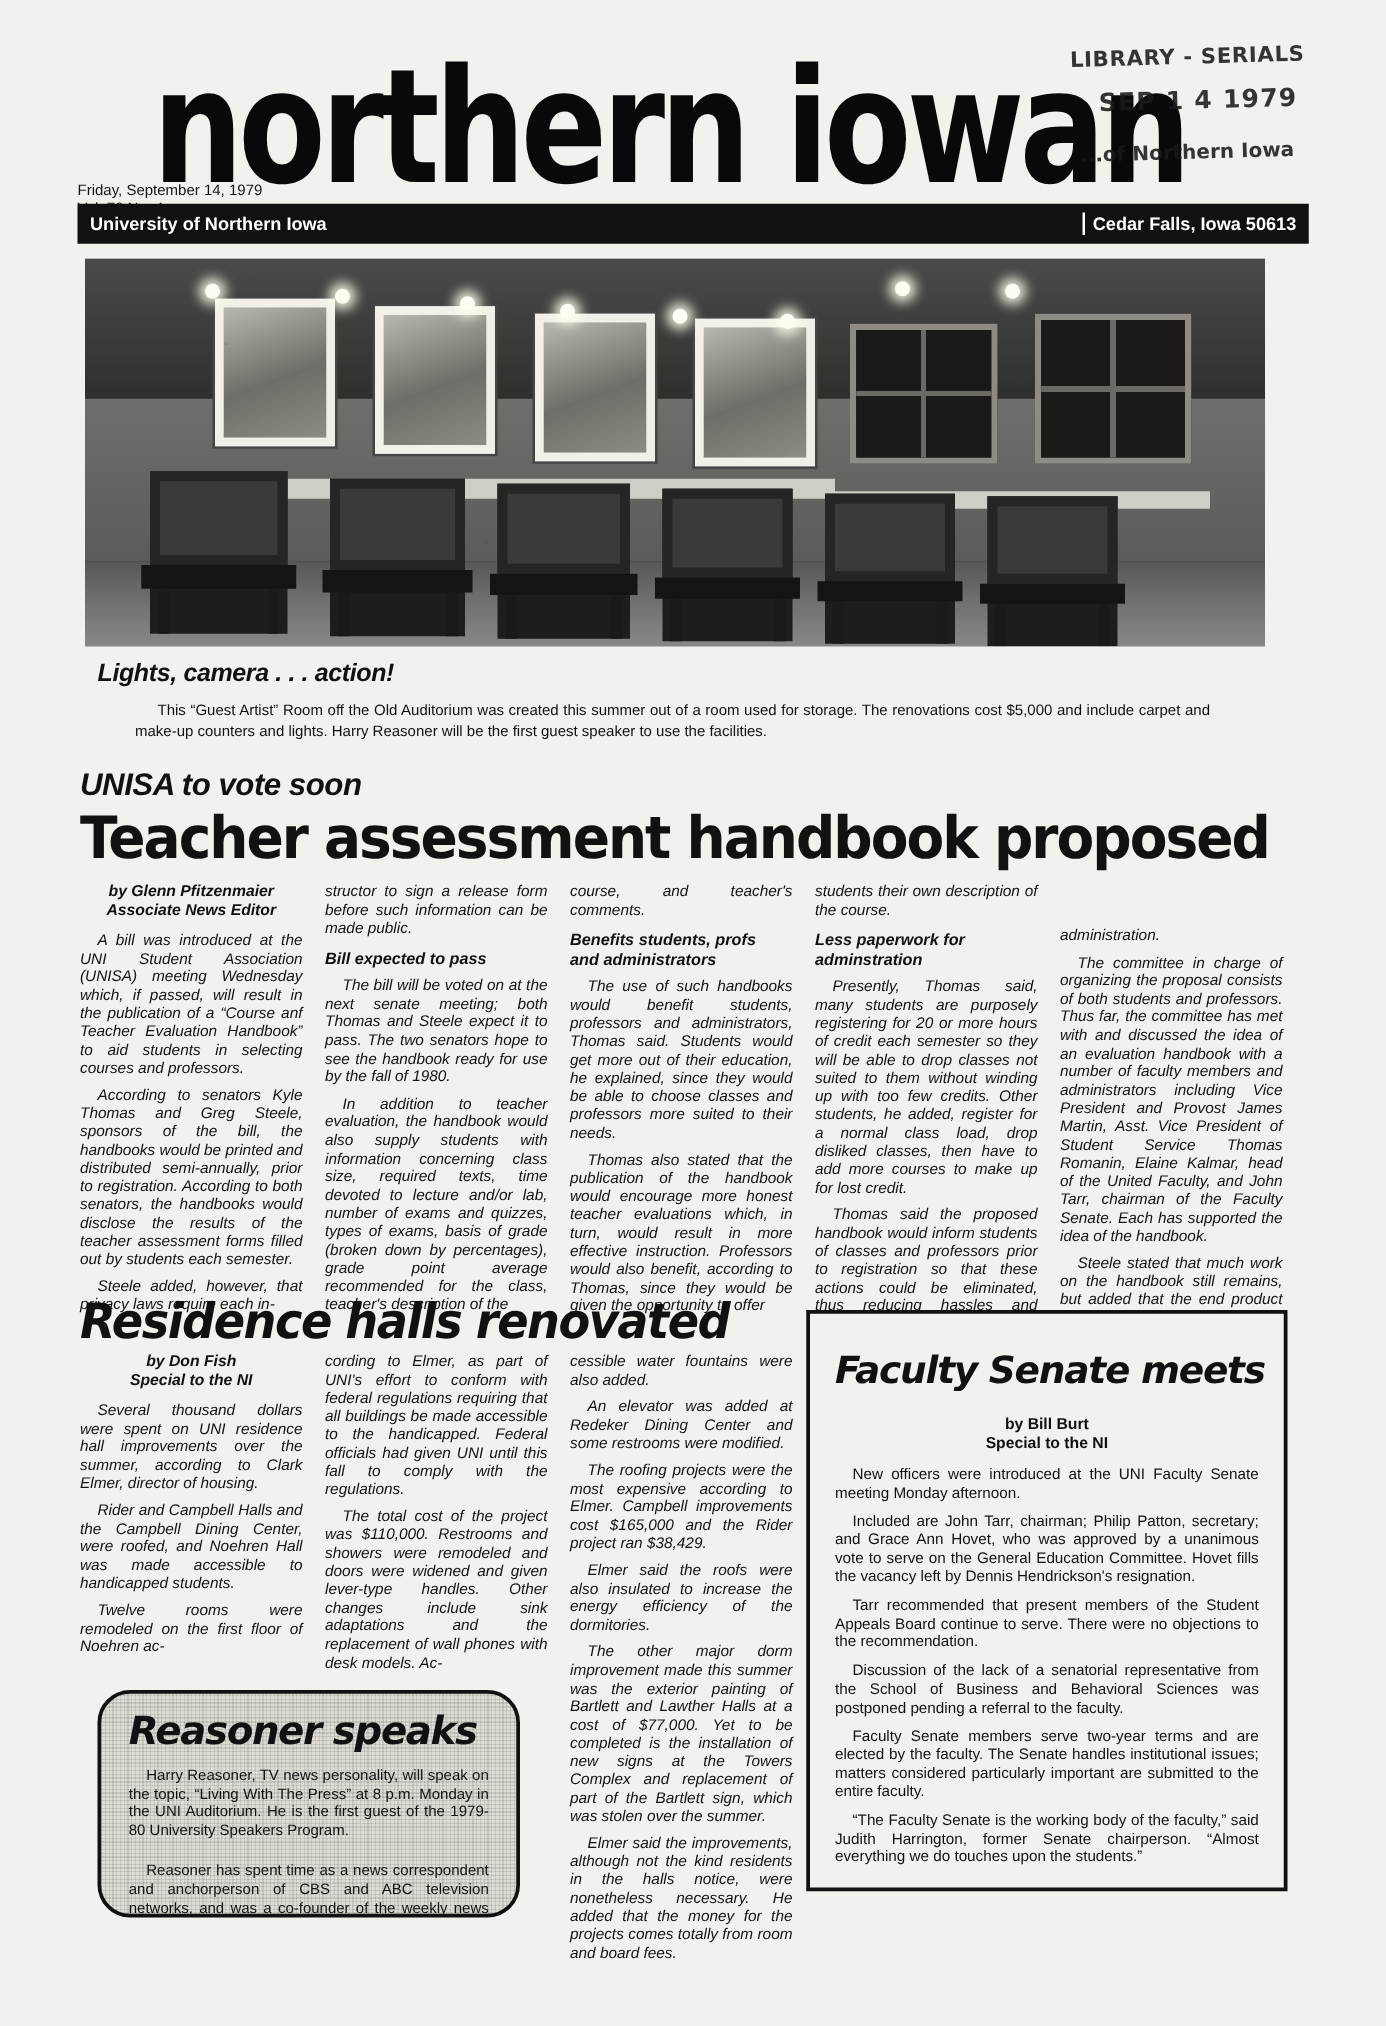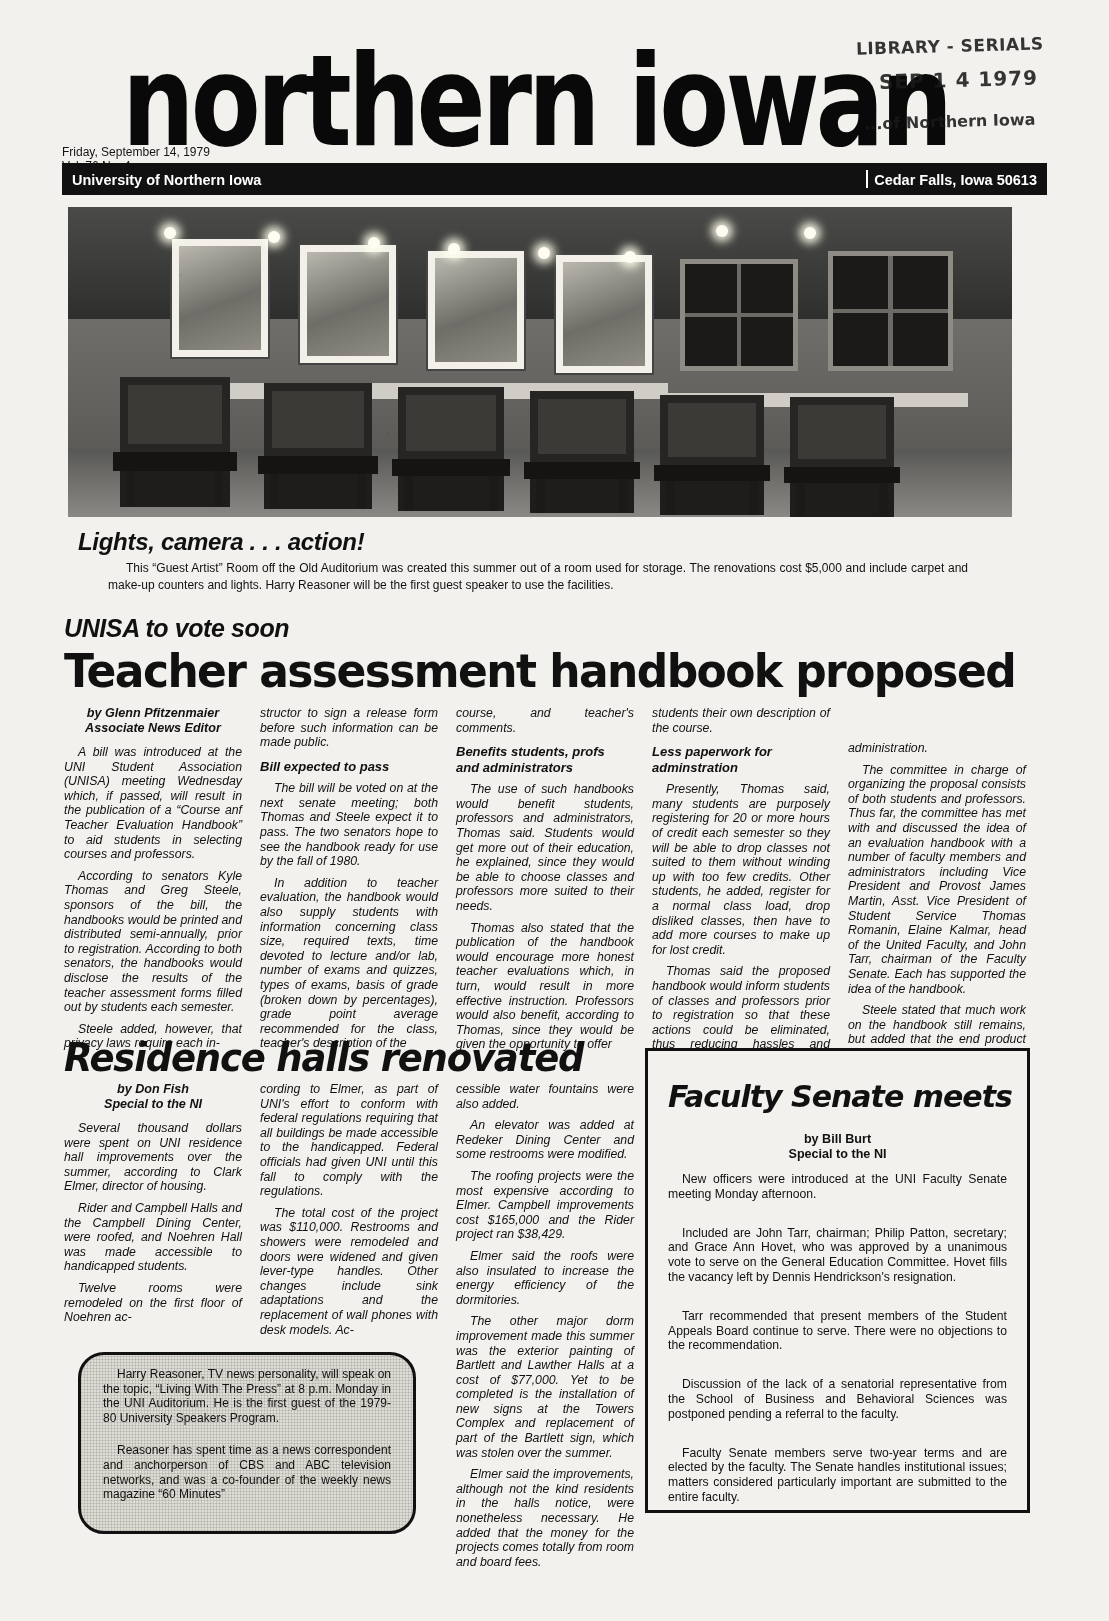--- a/index.html
+++ b/index.html
@@ -171,21 +171,21 @@
   }
   .counter {
     position: absolute;
     background: #cfcdc5;
   }
 
   
   .caption-head {
     position: absolute;
     left: 78px; top: 528px;
-    font-size: 24px;
+    font-size: 20px;
     font-weight: bold;
     font-style: italic;
     letter-spacing: -.3px;
   }
   .caption-body {
     position: absolute;
     left: 108px; top: 560px;
     width: 860px;
     font-size: 12px;
     line-height: 17px;
@@ -320,21 +320,21 @@
     white-space: nowrap;
   }
   .senate-box .byline { margin-bottom: 10px; }
   .senate-box p {
     margin: 0;
     font-size: 12.2px;
     line-height: 14.8px;
     text-align: justify;
     text-indent: 14px;
   }
-  .senate-box p + p { margin-top: 24px; }
+  .senate-box p + p { margin-top: 8px; }
 
   .specks { position: absolute; inset: 0; pointer-events: none; opacity: .35;
     background-image:
       radial-gradient(circle at 12% 22%, rgba(0,0,0,.25) 0 1px, transparent 1px),
       radial-gradient(circle at 67% 9%, rgba(0,0,0,.22) 0 1px, transparent 1px),
       radial-gradient(circle at 34% 73%, rgba(0,0,0,.2) 0 1px, transparent 1px),
       radial-gradient(circle at 88% 55%, rgba(0,0,0,.2) 0 1px, transparent 1px);
   }
 </style>
 </head>
@@ -512,20 +512,21 @@
       <p class="noindent">cessible water fountains were also added.</p>
       <p>An elevator was added at Redeker Dining Center and some restrooms were modified.</p>
       <p>The roofing projects were the most expensive according to Elmer. Campbell improvements cost $165,000 and the Rider project ran $38,429.</p>
       <p>Elmer said the roofs were also insulated to increase the energy efficiency of the dormitories.</p>
       <p>The other major dorm improvement made this summer was the exterior painting of Bartlett and Lawther Halls at a cost of $77,000. Yet to be completed is the installation of new signs at the Towers Complex and replacement of part of the Bartlett sign, which was stolen over the summer.</p>
       <p>Elmer said the improvements, although not the kind residents in the halls notice, were nonetheless necessary. He added that the money for the projects comes totally from room and board fees.</p>
     </div>
   </div>
 
   <div class="reasoner-box">
+    <div class="reasoner-title">Reasoner speaks</div>
     <p>Harry Reasoner, TV news personality, will speak on the topic, “Living With The Press” at 8 p.m. Monday in the UNI Auditorium. He is the first guest of the 1979-80 University Speakers Program.</p>
     <p>Reasoner has spent time as a news correspondent and anchorperson of CBS and ABC television networks, and was a co-founder of the weekly news magazine “60 Minutes”</p>
   </div>
 
   <div class="senate-box">
     <div class="senate-title">Faculty Senate meets</div>
     <div class="byline">
       <div>by Bill Burt</div>
       <div>Special to the NI</div>
     </div>

